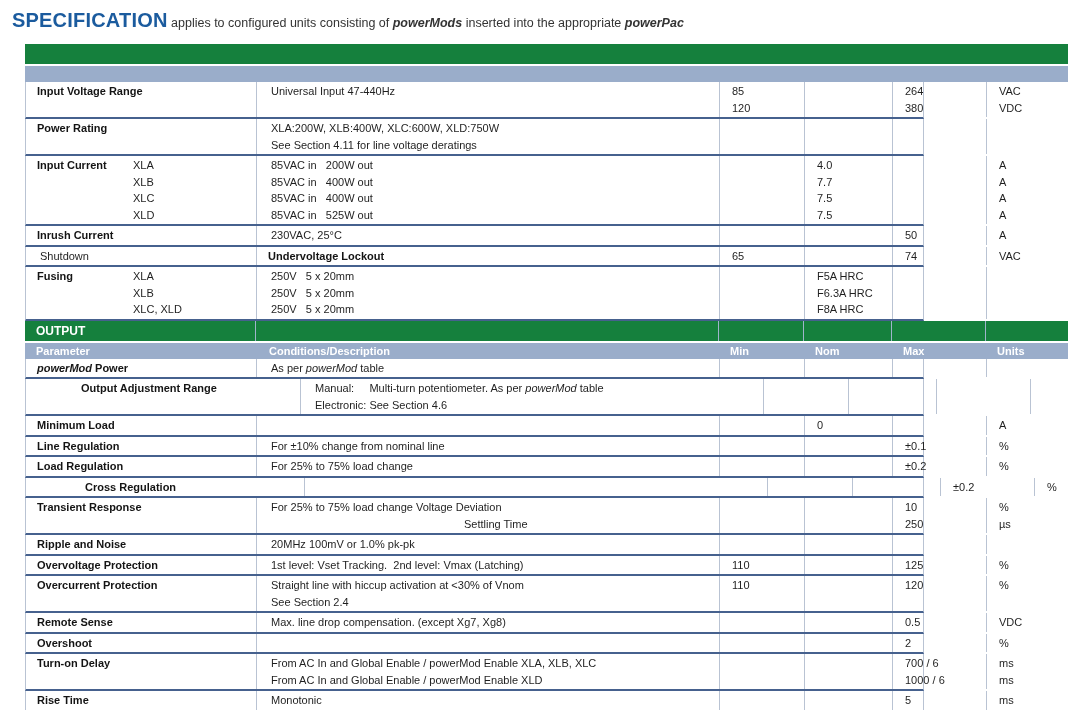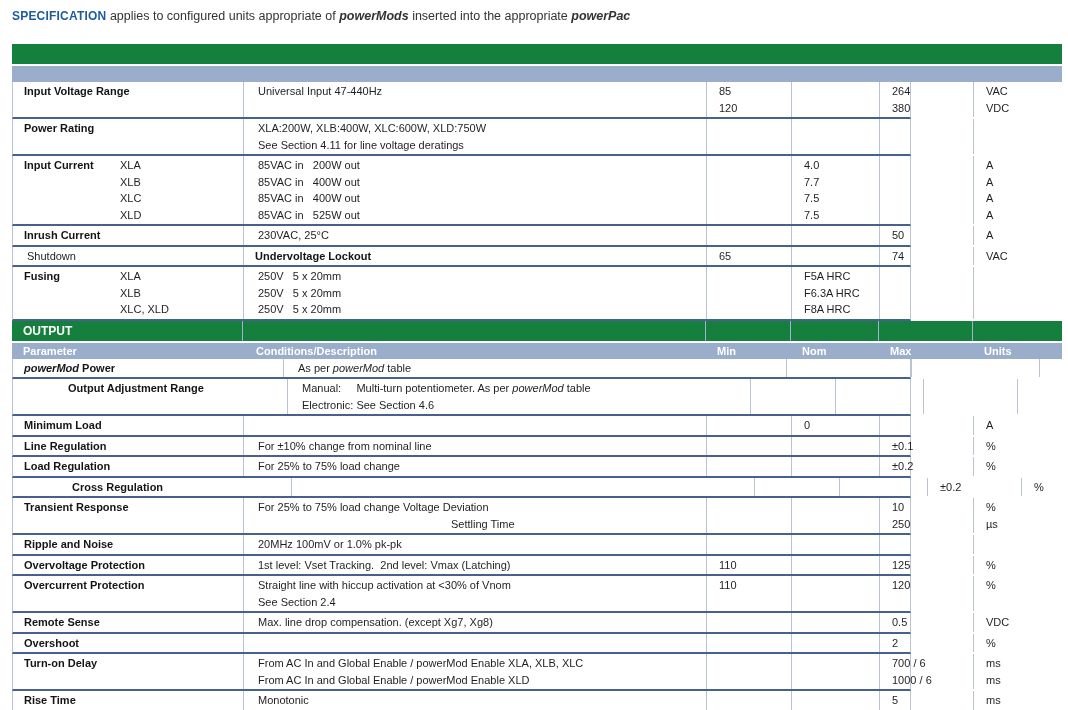--- a/index.html
+++ b/index.html
@@ -1,23 +1,23 @@
 <!DOCTYPE html>
 <html><head>
 <meta charset="utf-8">
 <style>
   html,body{margin:0;padding:0;background:#fff;}
   .page{
     width:1068px;height:710px;position:relative;background:#fff;overflow:hidden;
     font-family:"Liberation Sans","DejaVu Sans",sans-serif;color:#1f1f1f;
   }
   .title{padding:9px 0 0 12px;height:35px;font-size:12.5px;color:#333;}
-  .title-head{color:#1b5b9e;font-weight:700;font-size:12px;letter-spacing:.2px;}
+  .title-head{color:#1b5b9e;font-weight:700;font-size:20px;letter-spacing:.2px;}
   .title i{font-weight:700;}
-  .tbl{margin-left:12px;width:899px;}
+  .tbl{margin-left:25px;width:899px;}
   .bar{box-sizing:border-box;width:1050px;}
   .bar.dark{background:#15803d;height:20px;margin-bottom:2px;}
   .bar.light{background:#9aadca;height:16px;}
   .bar .grid{display:grid;height:100%;}
   .bar .bcell{box-sizing:border-box;height:100%;}
   .bar.dark .bcell + .bcell{border-left:1px solid #9fb4cc;}
   .bar-label{color:#fff;font-weight:700;font-size:12px;line-height:20px;padding-left:11px;display:block;}
   .head-label{color:#fff;font-weight:700;font-size:11px;line-height:16px;display:block;}
   .hl-param{padding-left:11px;}
   .hl-cond{padding-left:14px;}
@@ -33,21 +33,21 @@
   .p-main.has-sub{min-width:96px;}
   .p-sub{font-weight:400;color:#1f1f1f;}
   .p-sub.solo{margin-left:96px;display:inline-block;}
 </style>
 </head>
 <body>
 
 <div class="page">
   <div class="title">
     <span class="title-head">SPECIFICATION</span>
-    <span class="title-rest" id="title-rest"><span> applies to configured units appropriate of </span><i>powerMods</i><span> inserted into the appropriate </span><i>powerPac</i></span>
+    <span class="title-rest" id="title-rest"><span> applies to configured units consisting of </span><i>powerMods</i><span> inserted into the appropriate </span><i>powerPac</i></span>
   </div>
   <div class="tbl" id="spec-table">
       <div class="bar dark"></div>
       <div class="bar light">
         <div class="grid" style="grid-template-columns: 230px 463px 85px 88px 94px 90px;">
           <div class="bcell"></div>
           <div class="bcell"></div>
           <div class="bcell"></div>
           <div class="bcell"></div>
           <div class="bcell"></div>
@@ -197,21 +197,21 @@
             <span class="head-label hl-val">Nom</span>
           </div>
           <div class="bcell">
             <span class="head-label hl-val">Max</span>
           </div>
           <div class="bcell">
             <span class="head-label hl-val">Units</span>
           </div>
         </div>
       </div>
-      <div class="row" style="grid-template-columns: 230px 463px 85px 88px 94px 90px; gap: 40px;">
+      <div class="row" style="grid-template-columns: 230px 463px 85px 88px 94px 90px;">
         <div class="cell c-param">
           <div class="line"><span class="p-main"><i>powerMod</i><span> Power</span></span></div>
         </div>
         <div class="cell c-cond">
           <div class="line"><span>As per </span><i>powerMod</i><span> table</span></div>
         </div>
         <div class="cell c-min"></div>
         <div class="cell c-nom"></div>
         <div class="cell c-max"></div>
         <div class="cell c-units"></div>

